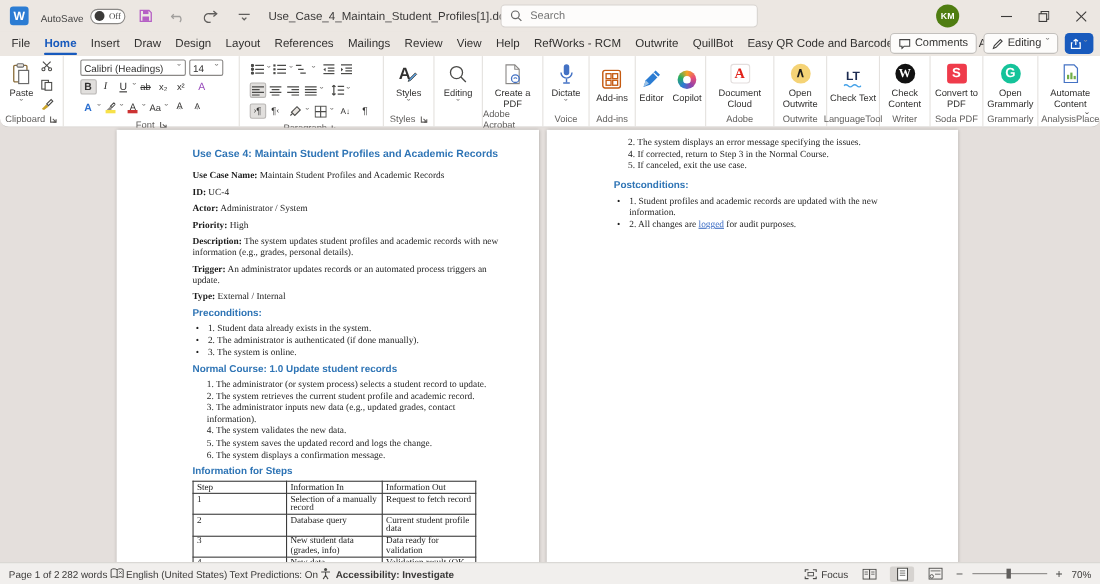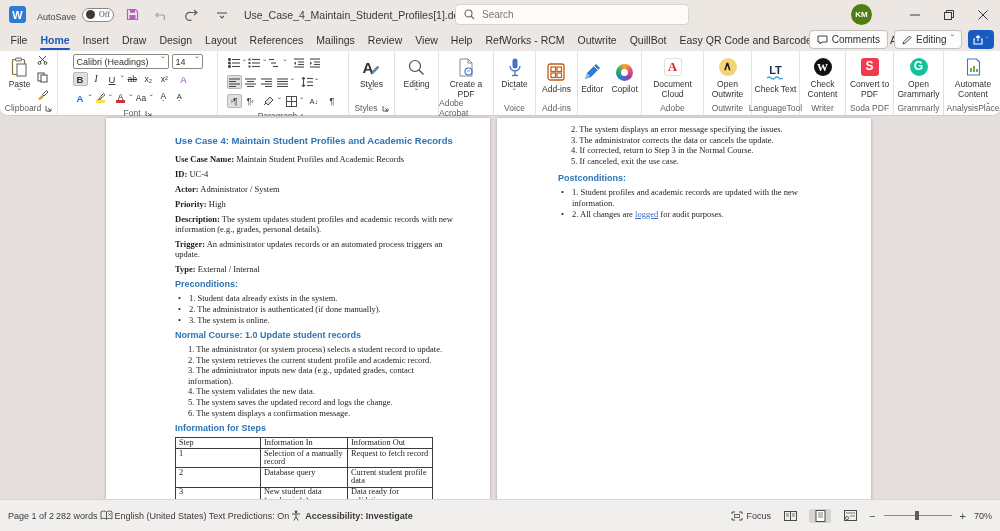--- a/index.html
+++ b/index.html
@@ -64,21 +64,21 @@
   .field b{font-weight:bold;}
   .blist{list-style:none;}
   .blist li{position:relative;padding-left:14px;line-height:10.4px;margin-bottom:0.6px;}
   .blist li::before{content:"•";position:absolute;left:3px;}
   .nlist div{margin-left:13px;line-height:10.6px;}
   table.steps{border-collapse:collapse;margin-top:3px;width:257px;table-layout:fixed;}
   table.steps td{border:1px solid #3c3c3c;font-size:8.3px;line-height:8.4px;padding:0.5px 3px 1px;vertical-align:top;font-family:"Liberation Serif",serif;}
   .marked{color:#3b6cc4;text-decoration:underline;}
 
   
-  .statusbar{position:absolute;bottom:0;left:0;width:1000px;height:32px;background:#f1efed;border-top:1px solid #d8d5d2;display:flex;align-items:center;font-size:9px;color:#3b3a39;}
+  .statusbar{position:absolute;bottom:0;left:0;width:1000px;height:20px;background:#f1efed;border-top:1px solid #d8d5d2;display:flex;align-items:center;font-size:9px;color:#3b3a39;}
   .sb-item{display:flex;align-items:center;gap:4px;margin-left:2px;white-space:nowrap;}
   .sb-right{position:absolute;right:8px;display:flex;align-items:center;gap:8px;}
   .viewbtn{width:22px;height:14px;display:flex;align-items:center;justify-content:center;border-radius:2px;}
   .viewbtn.sel{background:#d6d3d0;}
   .zoomtrack{width:68px;height:1px;background:#8a8886;position:relative;}
   .zoomthumb{position:absolute;left:31px;top:-4px;width:4px;height:9px;background:#605e5c;}
 </style>
 </head>
 <body>
 
@@ -748,21 +748,20 @@
         </tbody>
           </table>
 
       </div>
     </div>
 
     <div class="page p2">
       <div class="inner docbody">
         <div class="nlist">
           <div>2. The system displays an error message specifying the issues.</div>
-          <div>3. The administrator corrects the data or cancels the update.</div>
           <div>4. If corrected, return to Step 3 in the Normal Course.</div>
           <div>5. If canceled, exit the use case.</div>
         </div>
         <div class="h2" style="margin-top:8px">Postconditions:</div>
         <ul class="blist">
           <li>1. Student profiles and academic records are updated with the new information.</li>
           <li><span>2. All changes are </span><span class="marked">logged</span><span> for audit purposes.</span></li>
         </ul>
       </div>
     </div>

